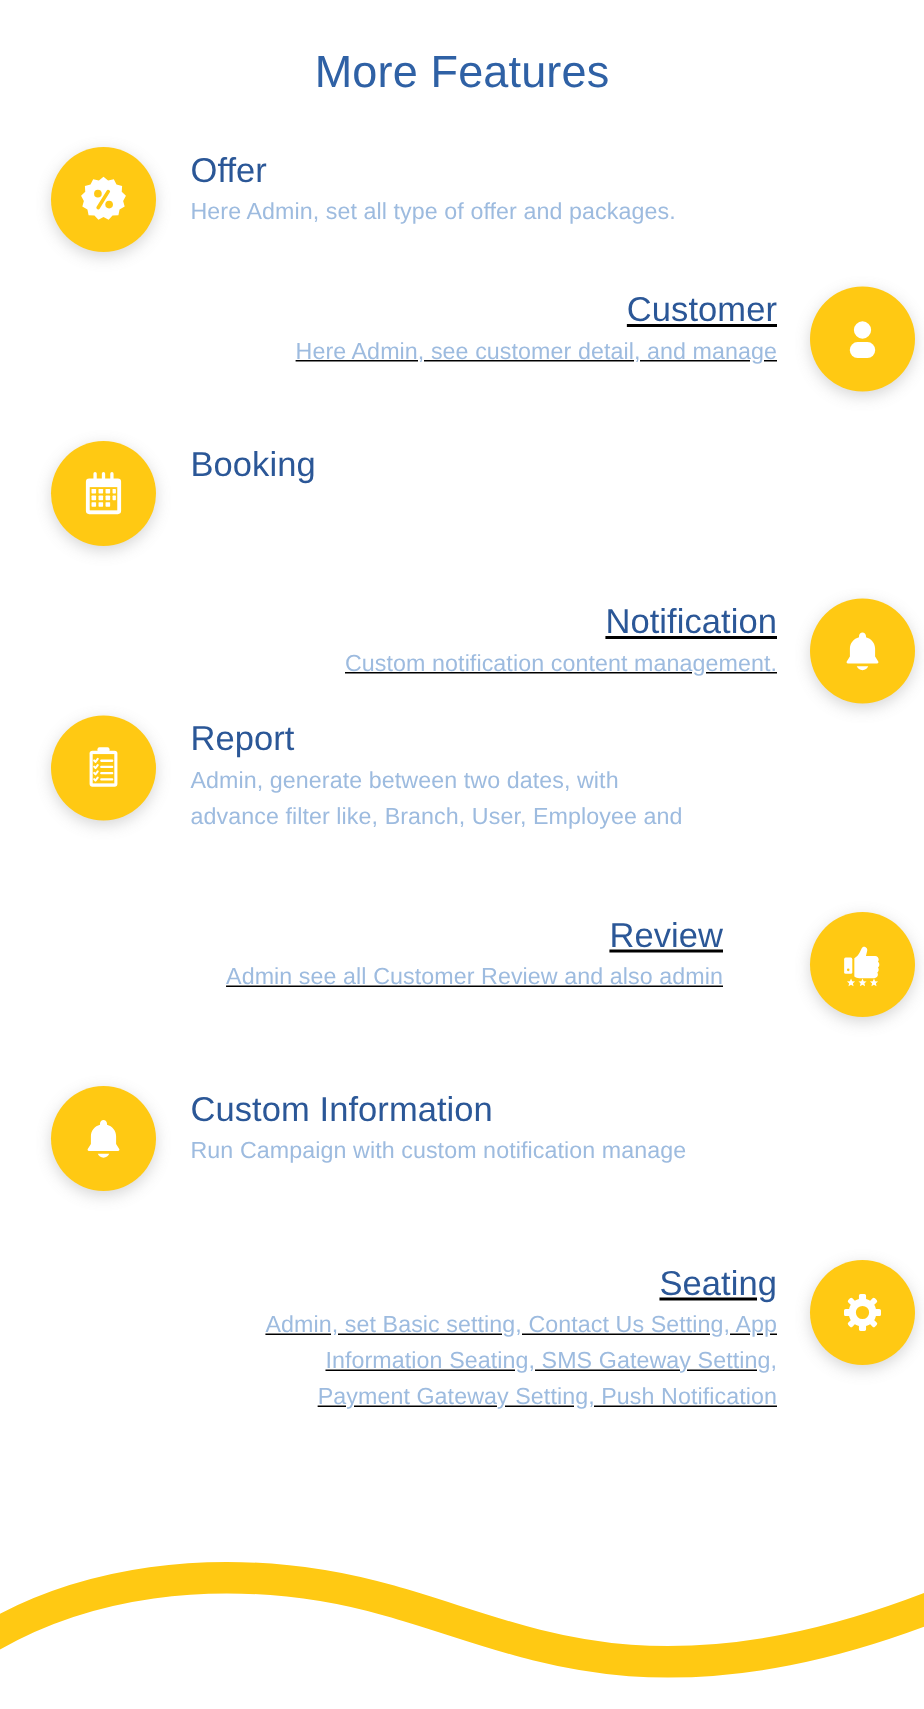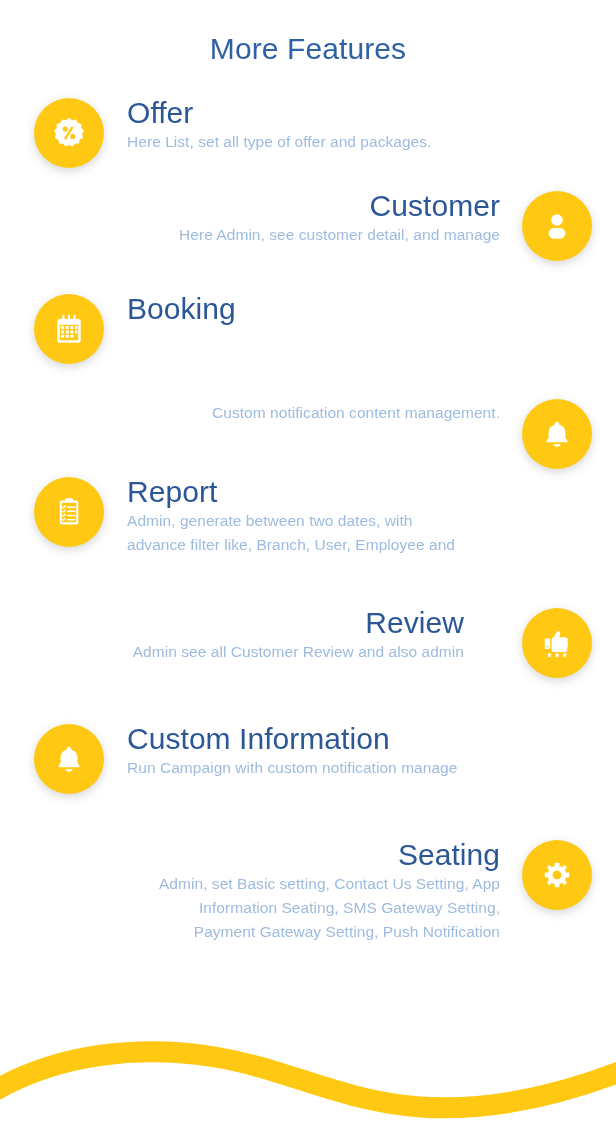--- a/index.html
+++ b/index.html
@@ -41,41 +41,42 @@
   .feature {
     position: absolute;
     display: flex;
     align-items: flex-start;
   }
   .feature.left-icon {
     left: 34px;
     flex-direction: row;
   }
   .feature.right-icon {
-    right: 24px;
+    right: 6px;
     flex-direction: row-reverse;
+    text-decoration: underline;
   }
 
   .feature-text {
     display: flex;
     flex-direction: column;
   }
   .left-icon .feature-text {
     margin-left: 23px;
     align-items: flex-start;
     text-align: left;
   }
   .right-icon .feature-text {
     margin-right: 22px;
     align-items: flex-end;
     text-align: right;
   }
 
   .feature-title {
-    font-size: 30px;
+    font-size: 23px;
     font-weight: 400;
     color: #2b5797;
     line-height: 30px;
     letter-spacing: 0.05px;
     white-space: nowrap;
   }
   .feature-desc {
     font-size: 15.5px;
     font-weight: 400;
     color: #9dbbdf;
@@ -124,21 +125,21 @@
     <div class="icon-badge">
       <svg width="34" height="34" viewBox="0 0 40 40" aria-hidden="true">
         <path fill="#ffffff" d="M20 2.2 L23.6 5.0 L28.1 4.1 L30.2 8.2 L34.6 9.4 L34.3 14.0 L37.6 17.1 L35.4 21.1 L36.6 25.5 L32.6 27.8 L31.7 32.3 L27.1 32.6 L24.0 35.9 L20.0 33.7 L16.0 35.9 L12.9 32.6 L8.3 32.3 L7.4 27.8 L3.4 25.5 L4.6 21.1 L2.4 17.1 L5.7 14.0 L5.4 9.4 L9.8 8.2 L11.9 4.1 L16.4 5.0 Z"></path>
         <circle cx="15.6" cy="15.4" r="3.0" fill="#ffc913"></circle>
         <circle cx="24.4" cy="24.0" r="3.0" fill="#ffc913"></circle>
         <rect x="18.4" y="11.3" width="2.8" height="17.5" rx="1.2" fill="#ffc913" transform="rotate(32 19.8 20)"></rect>
       </svg>
     </div>
     <div class="feature-text">
       <div class="feature-title">Offer</div>
-      <div class="feature-desc">Here List, set all type of offer and packages.</div>
+      <div class="feature-desc">Here Admin, set all type of offer and packages.</div>
     </div>
   </div>
 
   <div class="feature right-icon" style="top:191px;">
     <div class="icon-badge">
       <svg width="32" height="32" viewBox="0 0 40 40" aria-hidden="true">
         <circle cx="20" cy="12.5" r="7.2" fill="#ffffff"></circle>
         <rect x="9.4" y="22.6" width="21.2" height="13.2" rx="6.6" fill="#ffffff"></rect>
       </svg>
     </div>
@@ -177,20 +178,21 @@
   </div>
 
   <div class="feature right-icon" style="top:399px;">
     <div class="icon-badge">
       <svg width="30" height="30" viewBox="0 0 40 40" aria-hidden="true">
         <path fill="#ffffff" d="M20 3.6c-1.7 0-3.1 1.4-3.1 3.1v1.0C12.2 8.9 8.8 13.0 8.8 17.9v7.0l-2.8 4.4c-.5.8.1 1.8 1.0 1.8h26c.9 0 1.5-1.0 1.0-1.8l-2.8-4.4v-7.0c0-4.9-3.4-9.0-8.1-10.2v-1.0c0-1.7-1.4-3.1-3.1-3.1z"></path>
         <path fill="#ffffff" d="M14.9 33.6c.8 2.0 2.7 3.4 5.1 3.4s4.3-1.4 5.1-3.4z"></path>
       </svg>
     </div>
     <div class="feature-text">
+      <div class="feature-title">Notification</div>
       <div class="feature-desc">Custom notification content management.</div>
     </div>
   </div>
 
   <div class="feature left-icon" style="top:477px;">
     <div class="icon-badge">
       <svg width="32" height="32" viewBox="0 0 40 40" aria-hidden="true">
         <rect x="8.4" y="5.6" width="23.2" height="30.0" rx="2.4" fill="#ffffff"></rect>
         <rect x="15.0" y="2.8" width="10.0" height="4.6" rx="1.6" fill="#ffffff"></rect>
         <rect x="11.0" y="8.4" width="18.0" height="24.4" fill="#ffc913"></rect>

